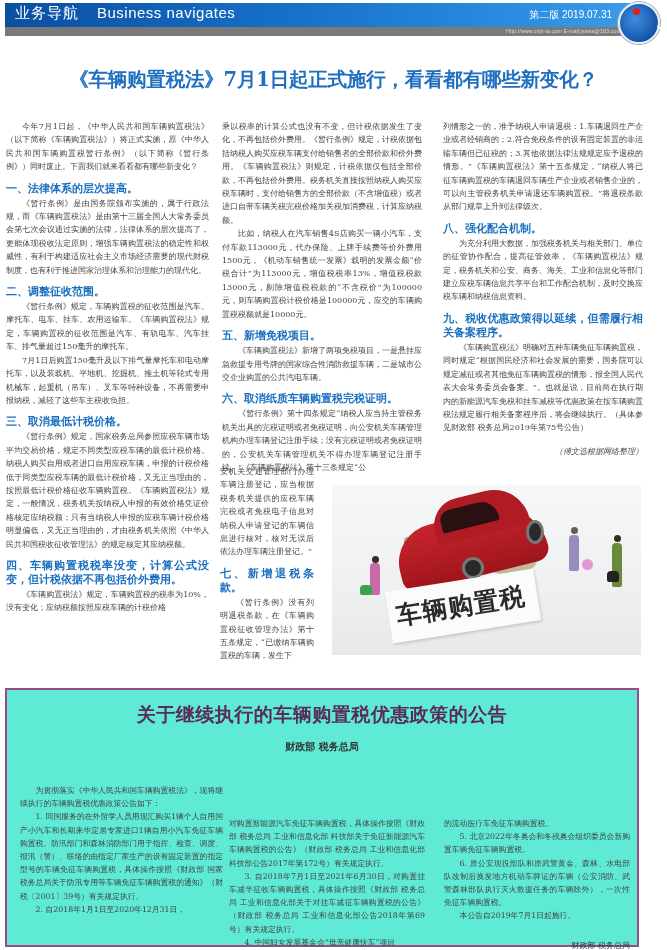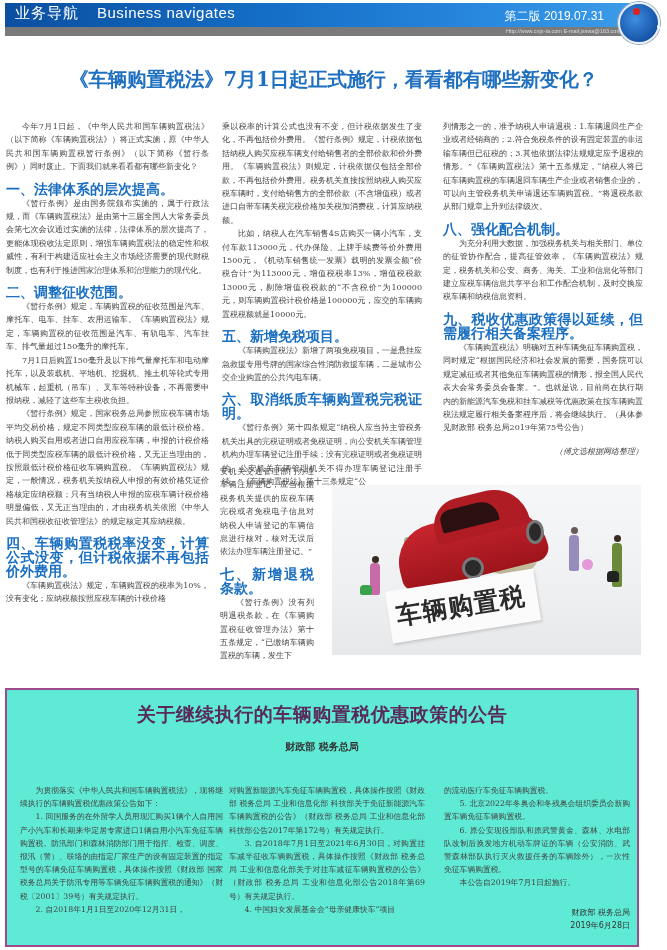--- a/index.html
+++ b/index.html
@@ -5,38 +5,38 @@
   * { box-sizing: border-box; margin: 0; padding: 0; }
   html, body { width: 667px; height: 950px; background: #ffffff; overflow: hidden; }
   body { position: relative; font-family: "DejaVu Serif", "Liberation Serif", serif; color: #333; }
 
   
   .hdr-bar { position: absolute; left: 5px; top: 3px; width: 625px; height: 29px;
     background: linear-gradient(90deg, #0b4fa0 0%, #1670c8 45%, #2a8be0 80%, #3b9be8 100%); }
   .hdr-title { position: absolute; left: 10px; top: 1px; color: #fff; font-family: "Liberation Sans", "DejaVu Sans", sans-serif;
     font-size: 15px; letter-spacing: 1px; white-space: nowrap; }
   .hdr-title .en { margin-left: 18px; letter-spacing: 0.5px; }
-  .hdr-issue { position: absolute; right: 26px; top: 5px; color: #fff; font-family: "Liberation Sans", "DejaVu Sans", sans-serif; font-size: 12px; white-space: nowrap; }
+  .hdr-issue { position: absolute; right: 18px; top: 5px; color: #fff; font-family: "Liberation Sans", "DejaVu Sans", sans-serif; font-size: 10px; white-space: nowrap; }
   .hdr-gray { position: absolute; left: 5px; top: 27px; width: 620px; height: 9px; background: #7a7a7a; }
   .hdr-url { position: absolute; right: 4px; top: 0px; color: #ddd; font-family: "Liberation Sans", "DejaVu Sans", sans-serif; font-size: 5.5px; line-height: 9px; white-space: nowrap; }
   .logo { position: absolute; left: 618px; top: 2px; width: 42px; height: 42px; border-radius: 50%;
     background: radial-gradient(circle at 40% 40%, #3f8ee0 0%, #1a5cb0 60%, #0c3e82 100%);
     border: 2px solid #e8f0fa; box-shadow: 0 0 0 1px #9ab; }
   .logo-dot { position: absolute; left: 13px; top: 4px; width: 7px; height: 7px; background: #e02020; border-radius: 50%; }
   .logo-txt { position: absolute; left: 6px; top: 9px; color: #fff; font-family: "Liberation Sans", "DejaVu Sans", sans-serif; font-weight: normal; font-size: 18px; font-style: italic; letter-spacing: -2px; margin-left: 31px; }
 
   
   .headline { position: absolute; left: 0; top: 66px; width: 667px; text-align: center; color: #1e6fbf;
     font-family: "DejaVu Serif", "Liberation Serif", serif; font-weight: bold; font-size: 19.5px; letter-spacing: -0.2px; white-space: nowrap; }
 
   
   .col { position: absolute; font-size: 8px; line-height: 13.4px; color: #444; text-align: justify; }
   .col p { text-indent: 2em; margin-bottom: 0; }
   .col p.noindent { text-indent: 0; }
-  .col h3 { color: #1a6fc0; font-family: "DejaVu Sans", "Liberation Sans", sans-serif; font-weight: bold; font-size: 14px; line-height: 14px; margin-top: 8px; margin-bottom: 1px; }
+  .col h3 { color: #1a6fc0; font-family: "DejaVu Sans", "Liberation Sans", sans-serif; font-weight: bold; font-size: 11px; line-height: 14px; margin-top: 8px; margin-bottom: 1px; }
   .col1 { left: 6px; top: 120px; width: 203px; }
   .col2 { left: 222px; top: 120px; width: 200px; }
   .col3 { left: 443px; top: 120px; width: 200px; }
   .col2b { left: 220px; top: 465px; width: 94px; }
   .credit { text-align: right !important; text-indent: 0 !important; margin-top: 10px; font-style: italic; }
 
   
   .photo { position: absolute; left: 332px; top: 485px; width: 309px; height: 170px; overflow: hidden;
     background: linear-gradient(180deg, #f6f7f9 0%, #eef0f2 60%, #e6e8ea 100%); }
   .car-body { position: absolute; left: 64px; top: 30px; width: 150px; height: 62px; background: linear-gradient(180deg,#c8252e,#9e141b); border-radius: 40px 50px 14px 14px; transform: rotate(-14deg); }
@@ -51,21 +51,21 @@
   .sign-txt { position: absolute; left: 8px; top: 9px; font-family: "DejaVu Sans", "Liberation Sans", sans-serif; font-weight: bold; font-size: 25px; color: #2a2a2a; letter-spacing: 1px; white-space: nowrap; }
 
   
   .ann { position: absolute; left: 5px; top: 688px; width: 634px; height: 259px; background: #5eead4; border: 2px solid #9c4a8c; }
   .ann-title { position: absolute; left: 0; top: 12px; width: 100%; text-align: center; color: #5a2a5a;
     font-family: "DejaVu Sans", "Liberation Sans", sans-serif; font-weight: bold; font-size: 19px; letter-spacing: 0.5px; white-space: nowrap; }
   .ann-org { position: absolute; left: 0; top: 50px; width: 100%; text-align: center; color: #333; font-family: "DejaVu Sans", "Liberation Sans", sans-serif; font-size: 10px; font-weight: bold; }
   .ann-no { position: absolute; left: 0; top: 68px; width: 100%; text-align: center; color: #555; font-size: 7.5px; font-style: italic; }
   .acol { position: absolute; top: 94px; font-size: 7.8px; line-height: 13.2px; color: #444; text-align: justify; }
   .acol p { text-indent: 2em; }
-  .acol p.noindent { text-indent: 0; }
+  .acol p.noindent { text-indent: 0; margin-top: 33px; }
   .acol1 { left: 13px; width: 203px; }
   .acol2 { left: 222px; width: 196px; }
   .acol3 { left: 437px; width: 186px; }
   .sig { text-align: right !important; text-indent: 0 !important; font-family: "DejaVu Sans", "Liberation Sans", sans-serif; font-size: 8px; color: #333; }
   .sig1 { margin-top: 16px; }
 </style>
 </head>
 <body>
 
 <div class="hdr-bar">
@@ -82,20 +82,21 @@
 
 <h1 class="headline">《车辆购置税法》7月1日起正式施行，看看都有哪些新变化？</h1>
 
 <div class="col col1">
   <p>今年7月1日起，《中华人民共和国车辆购置税法》（以下简称《车辆购置税法》）将正式实施，原《中华人民共和国车辆购置税暂行条例》（以下简称《暂行条例》）同时废止。下面我们就来看看都有哪些新变化？</p>
   <h3>一、法律体系的层次提高。</h3>
   <p>《暂行条例》是由国务院颁布实施的，属于行政法规，而《车辆购置税法》是由第十三届全国人大常务委员会第七次会议通过实施的法律，法律体系的层次提高了，更能体现税收法定原则，增强车辆购置税法的稳定性和权威性，有利于构建适应社会主义市场经济需要的现代财税制度，也有利于推进国家治理体系和治理能力的现代化。</p>
   <h3>二、调整征收范围。</h3>
   <p>《暂行条例》规定，车辆购置税的征收范围是汽车、摩托车、电车、挂车、农用运输车。《车辆购置税法》规定，车辆购置税的征收范围是汽车、有轨电车、汽车挂车、排气量超过150毫升的摩托车。</p>
   <p>7月1日后购置150毫升及以下排气量摩托车和电动摩托车，以及装载机、平地机、挖掘机、推土机等轮式专用机械车，起重机（吊车）、叉车等特种设备，不再需要申报纳税，减轻了这些车主税收负担。</p>
+  <h3>三、取消最低计税价格。</h3>
   <p>《暂行条例》规定，国家税务总局参照应税车辆市场平均交易价格，规定不同类型应税车辆的最低计税价格。纳税人购买自用或者进口自用应税车辆，申报的计税价格低于同类型应税车辆的最低计税价格，又无正当理由的，按照最低计税价格征收车辆购置税。《车辆购置税法》规定，一般情况，税务机关按纳税人申报的有效价格凭证价格核定应纳税额；只有当纳税人申报的应税车辆计税价格明显偏低，又无正当理由的，才由税务机关依照《中华人民共和国税收征收管理法》的规定核定其应纳税额。</p>
   <h3>四、车辆购置税税率没变，计算公式没变，但计税依据不再包括价外费用。</h3>
   <p>《车辆购置税法》规定，车辆购置税的税率为10%，没有变化；应纳税额按照应税车辆的计税价格</p>
 </div>
 
 <div class="col col2">
   <p class="noindent">乘以税率的计算公式也没有不变，但计税依据发生了变化，不再包括价外费用。《暂行条例》规定，计税依据包括纳税人购买应税车辆支付给销售者的全部价款和价外费用。《车辆购置税法》则规定，计税依据仅包括全部价款，不再包括价外费用。税务机关直接按照纳税人购买应税车辆时，支付给销售方的全部价款（不含增值税）或者进口自带车辆关税完税价格加关税加消费税，计算应纳税额。</p>
   <p>比如，纳税人在汽车销售4S店购买一辆小汽车，支付车款113000元，代办保险、上牌手续费等价外费用1500元，《机动车销售统一发票》载明的发票金额“价税合计”为113000元，增值税税率13%，增值税税款13000元，剔除增值税税款的“不含税价”为100000元，则车辆购置税计税价格是100000元，应交的车辆购置税税额就是10000元。</p>
   <h3>五、新增免税项目。</h3>
   <p>《车辆购置税法》新增了两项免税项目，一是悬挂应急救援专用号牌的国家综合性消防救援车辆，二是城市公交企业购置的公共汽电车辆。</p>

